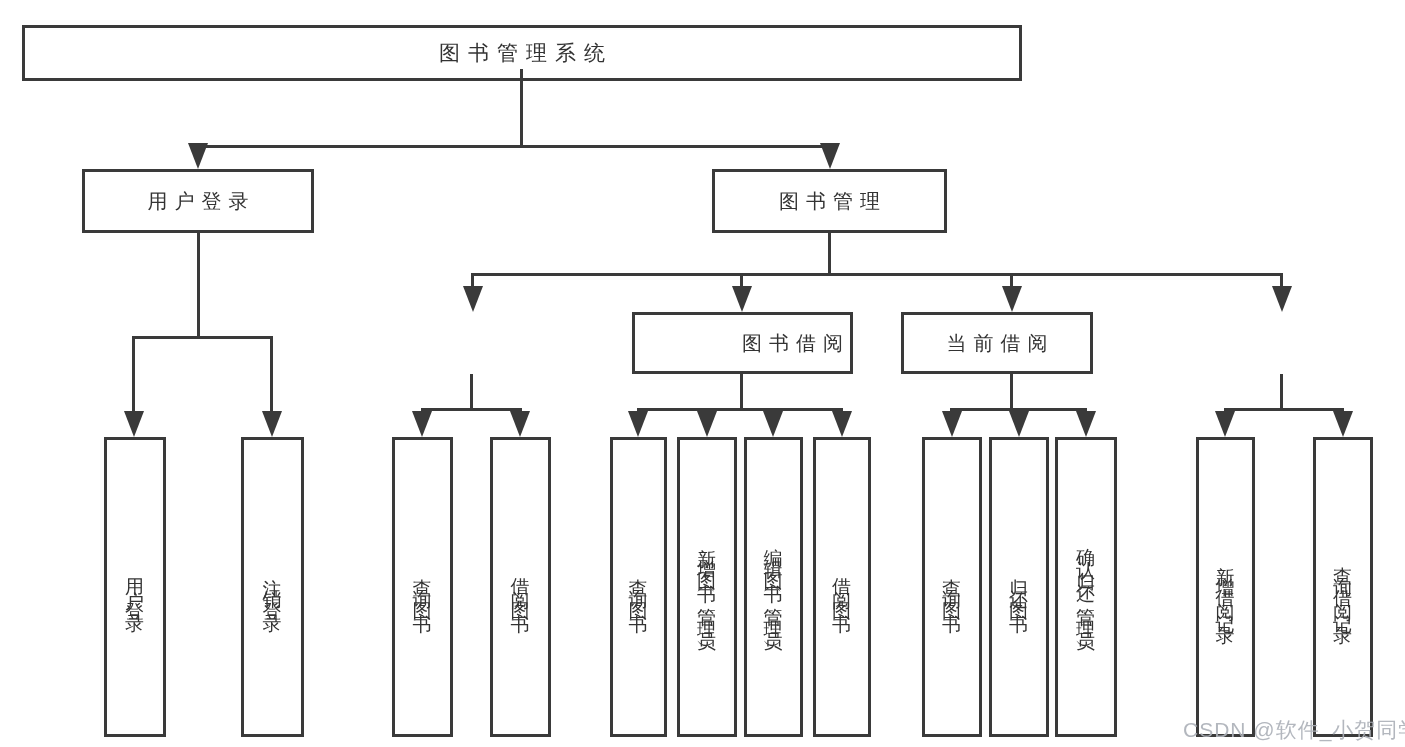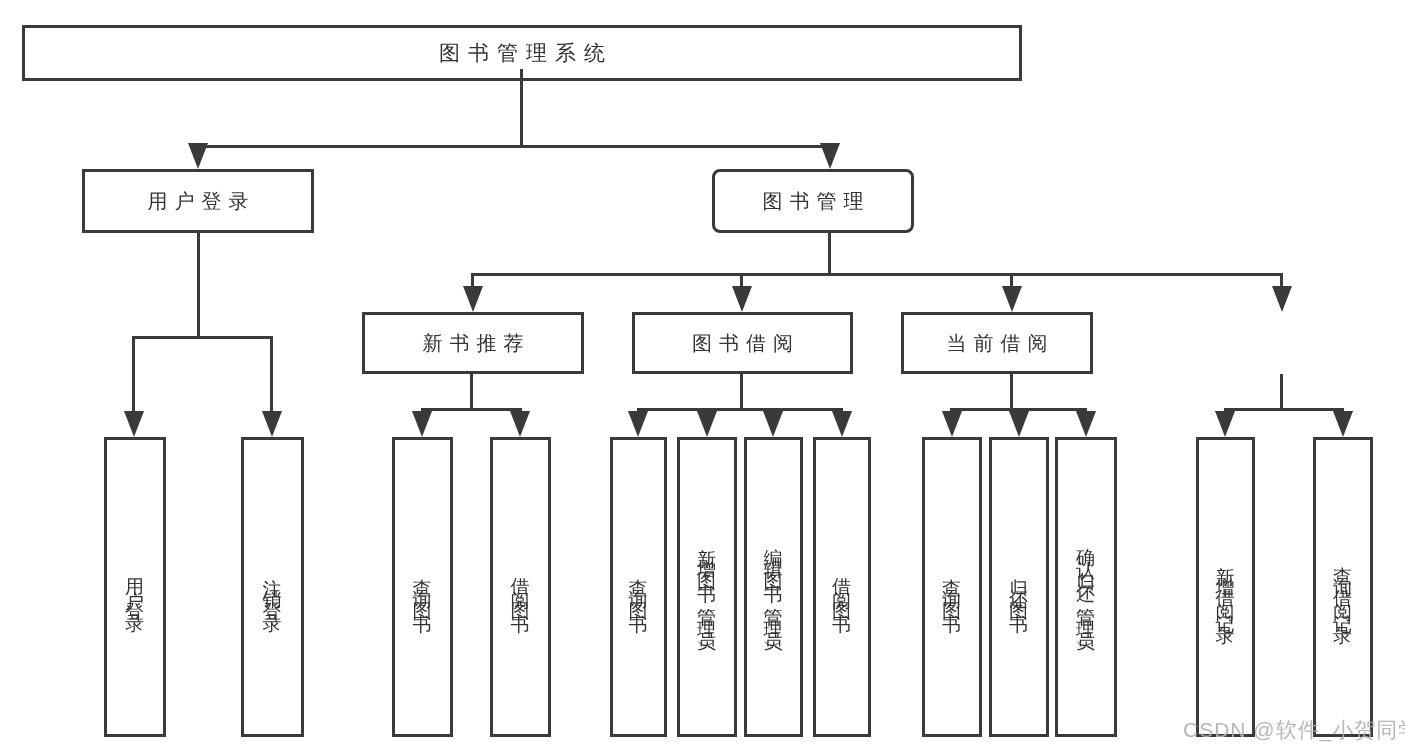--- a/index.html
+++ b/index.html
@@ -39,21 +39,21 @@
   </div>
 
   <div class="vl" style="left:520px;top:69px;height:76px;"></div>
   <div class="hl" style="left:197px;top:145px;width:634px;"></div>
   <div class="arw" style="left:188px;top:143px;"></div>
   <div class="arw" style="left:820px;top:143px;"></div>
 
   <div class="node" style="left:82px;top:169px;width:232px;height:64px;">
     <span class="hlabel">用户登录</span>
   </div>
-  <div class="node" style="left:712px;top:169px;width:202px;height:64px;border-radius:8px;">
+  <div class="node" style="left:712px;top:169px;width:235px;height:64px;">
     <span class="hlabel">图书管理</span>
   </div>
 
   <div class="vl" style="left:197px;top:233px;height:103px;"></div>
   <div class="hl" style="left:134px;top:336px;width:138px;"></div>
   <div class="vl" style="left:132px;top:336px;height:77px;"></div>
   <div class="vl" style="left:270px;top:336px;height:77px;"></div>
   <div class="arw" style="left:124px;top:411px;"></div>
   <div class="arw" style="left:262px;top:411px;"></div>
 
@@ -61,24 +61,21 @@
   <div class="hl" style="left:471px;top:273px;width:811px;"></div>
   <div class="vl" style="left:471px;top:273px;height:15px;"></div>
   <div class="vl" style="left:740px;top:273px;height:15px;"></div>
   <div class="vl" style="left:1010px;top:273px;height:15px;"></div>
   <div class="vl" style="left:1280px;top:273px;height:15px;"></div>
   <div class="arw" style="left:463px;top:286px;"></div>
   <div class="arw" style="left:732px;top:286px;"></div>
   <div class="arw" style="left:1002px;top:286px;"></div>
   <div class="arw" style="left:1272px;top:286px;"></div>
 
-  <div class="node" style="left:362px;top:312px;width:222px;height:62px;">
-    <span class="hlabel">新书推荐</span>
-  </div>
-  <div class="node" style="left:632px;top:312px;width:221px;height:62px;">
+  <div class="node" style="left:632px;top:312px;width:221px;height:62px;justify-content:flex-end;">
     <span class="hlabel">图书借阅</span>
   </div>
   <div class="node" style="left:901px;top:312px;width:192px;height:62px;">
     <span class="hlabel">当前借阅</span>
   </div>
 
   <div class="vl" style="left:470px;top:374px;height:34px;"></div>
   <div class="hl" style="left:421px;top:408px;width:101px;"></div>
   <div class="vl" style="left:421px;top:408px;height:6px;"></div>
   <div class="vl" style="left:519px;top:408px;height:6px;"></div>

